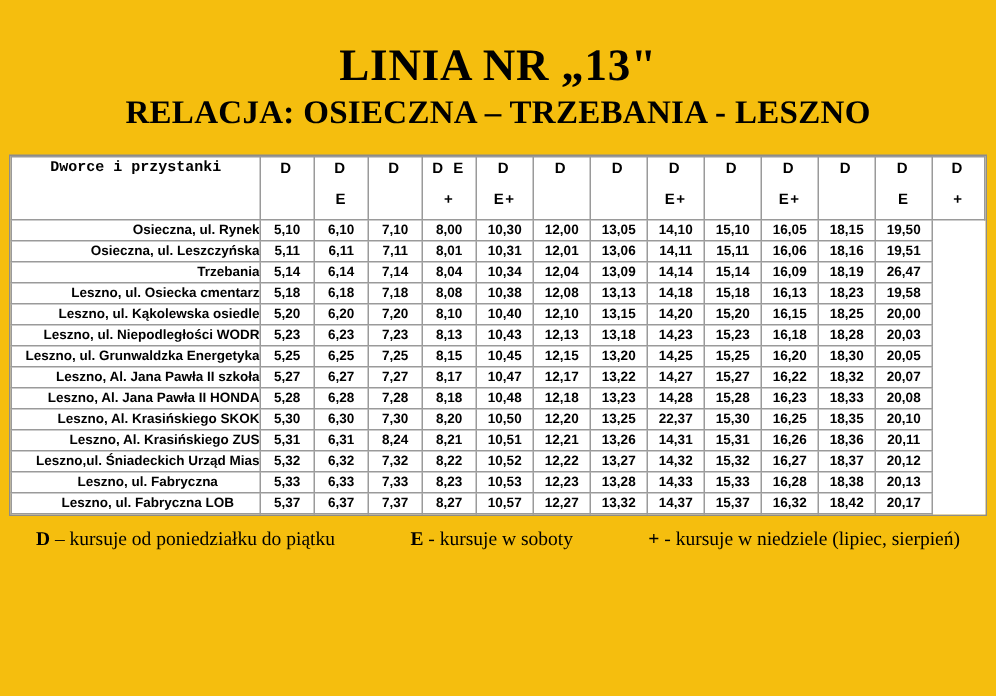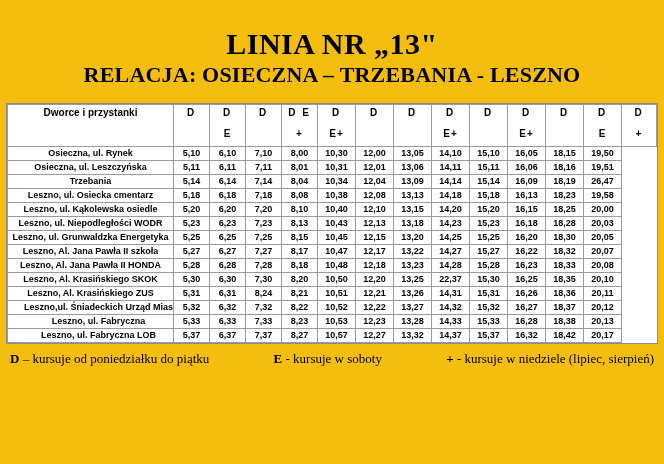--- a/index.html
+++ b/index.html
@@ -75,54 +75,55 @@
     text-align: center;
     font-size: 10px;
     padding-top: 3px;
   }
   th.stops-head {
     text-align: center;
     vertical-align: middle;
     font-weight: normal;
     font-size: 11px;
     padding-top: 0;
+    font-family: Liberation Mono, monospace;
   }
   .head-l1 {
     display: block;
     letter-spacing: 2px;
   }
   .head-l2 {
     display: block;
     margin-top: 11px;
     letter-spacing: 1px;
   }
   
   td.stop-name {
-    text-align: center;
+    text-align: right;
     padding-left: 3px;
     font-size: 9px;
   }
   td.stop-name.centered {
     text-align: center;
     padding-left: 16px;
   }
   td.time {
     text-align: center;
     font-size: 9.5px;
   }
 
   
   col.c-stops  { width: 166px; }
   col.c-time   { width: 36px; }
   col.c-time-w { width: 38px; }
 
   
   .legend {
     margin: 7px 0 0 0;
-    padding: 0 10px;
+    padding: 0 24px;
     font-family: "Liberation Serif", serif;
     font-size: 13px;
     color: #000000;
     display: flex;
     justify-content: space-between;
     align-items: baseline;
   }
   .legend-item {
     white-space: nowrap;
   }

